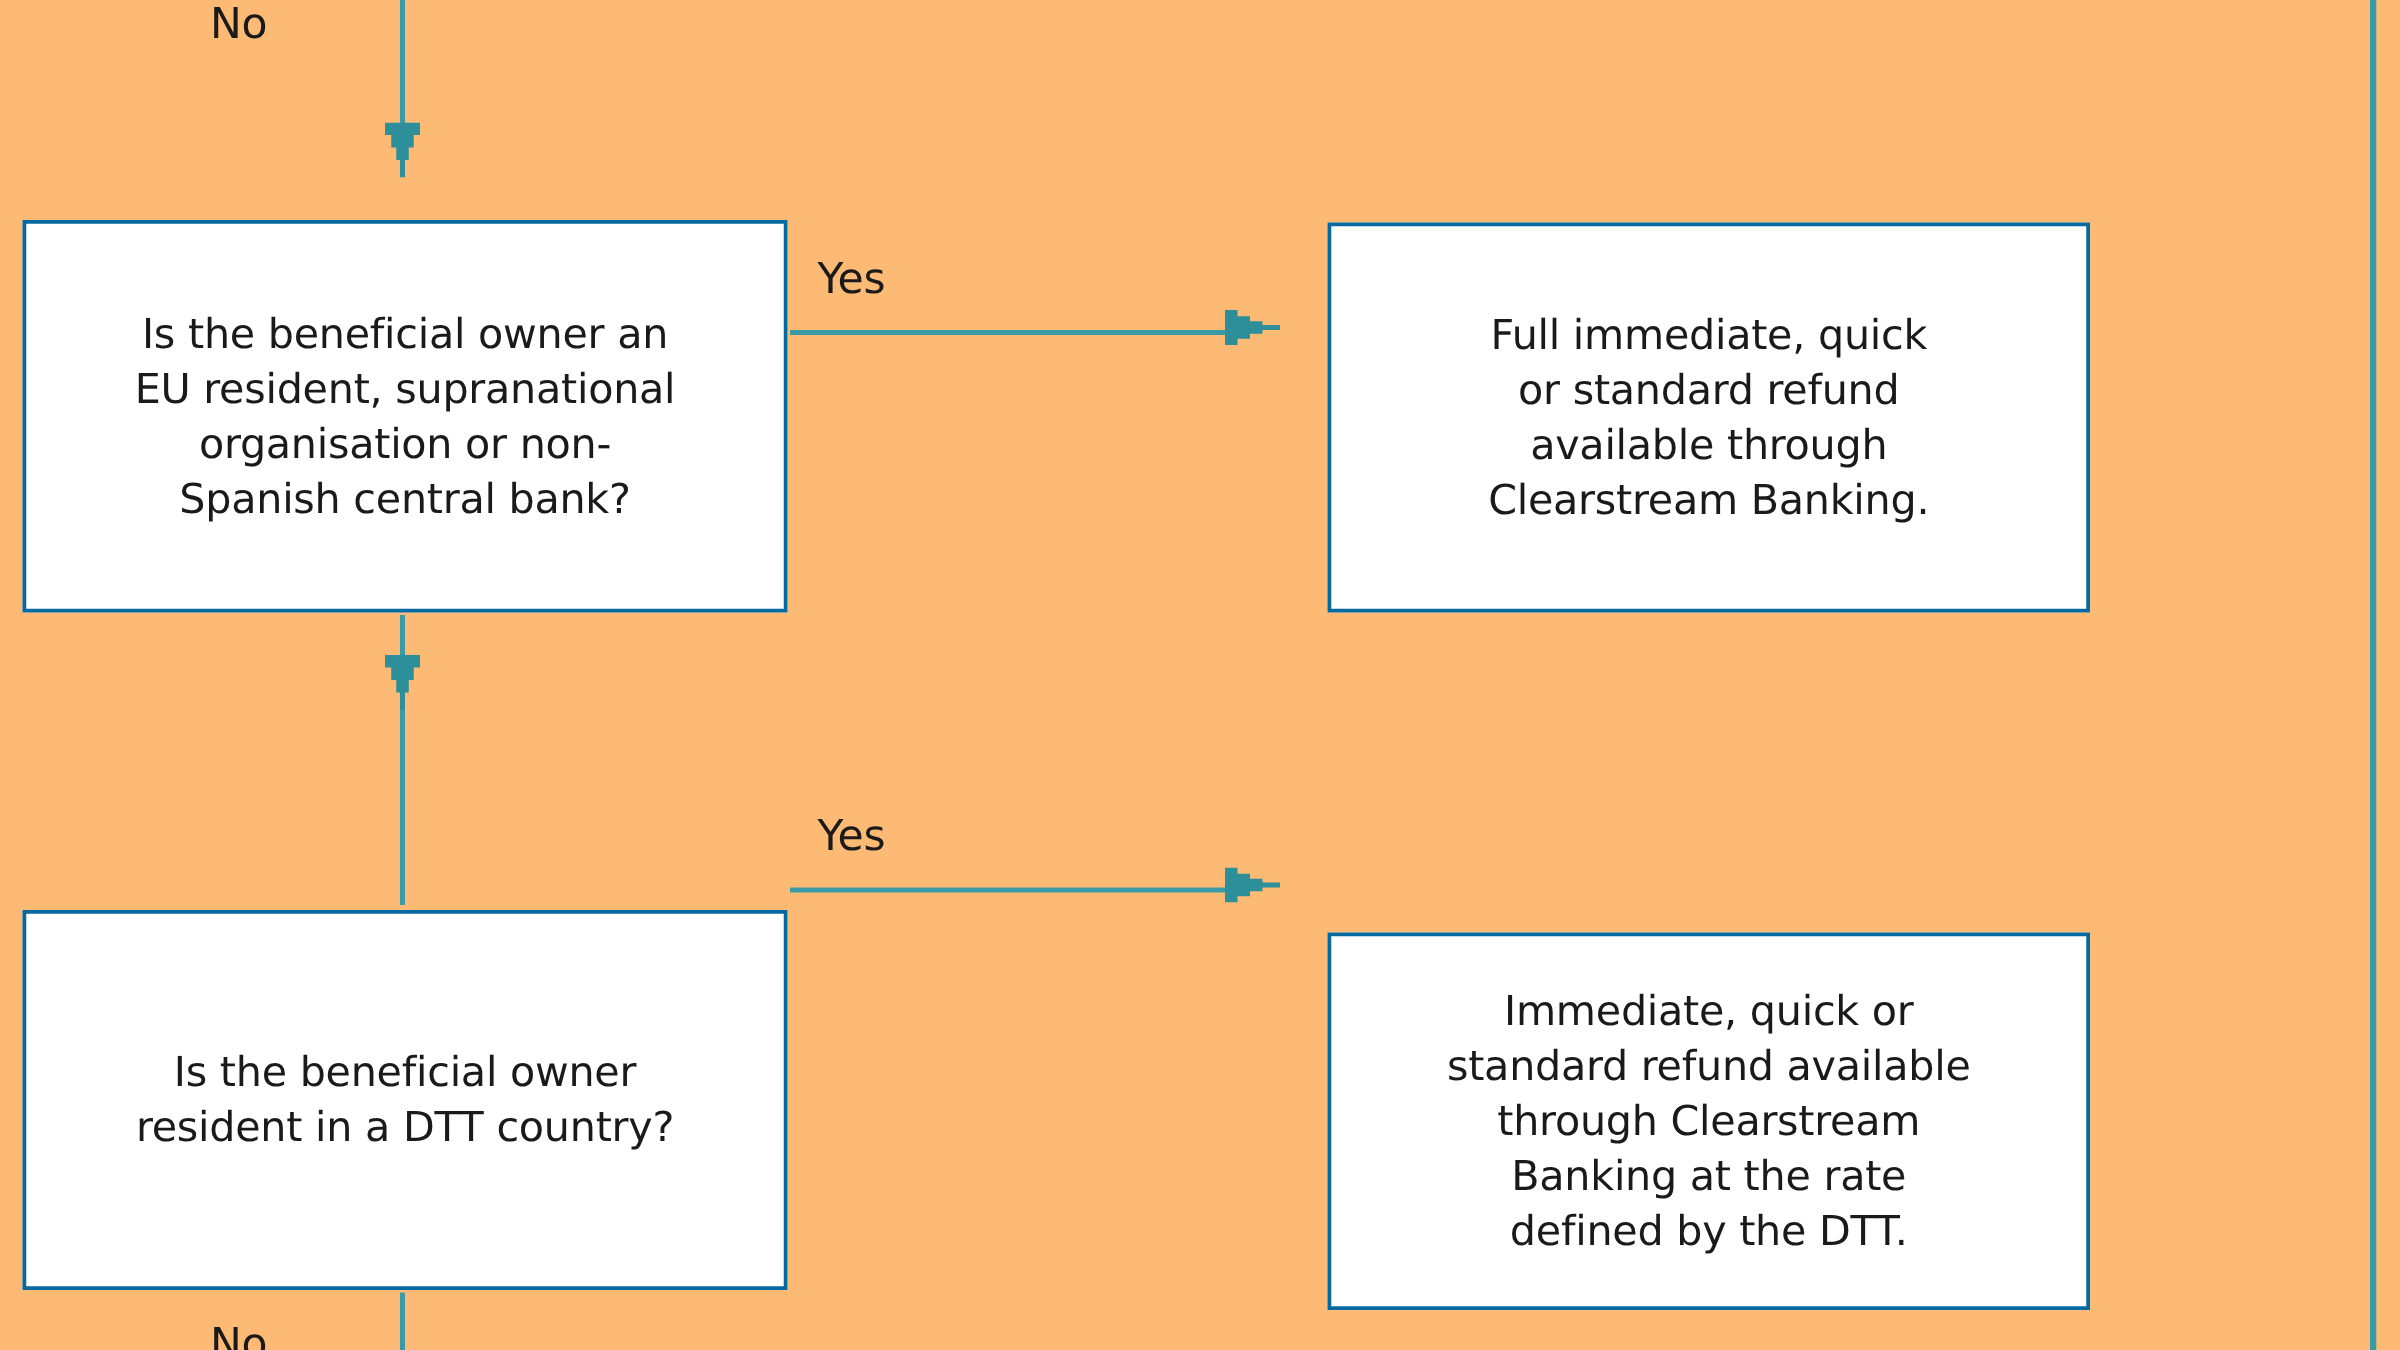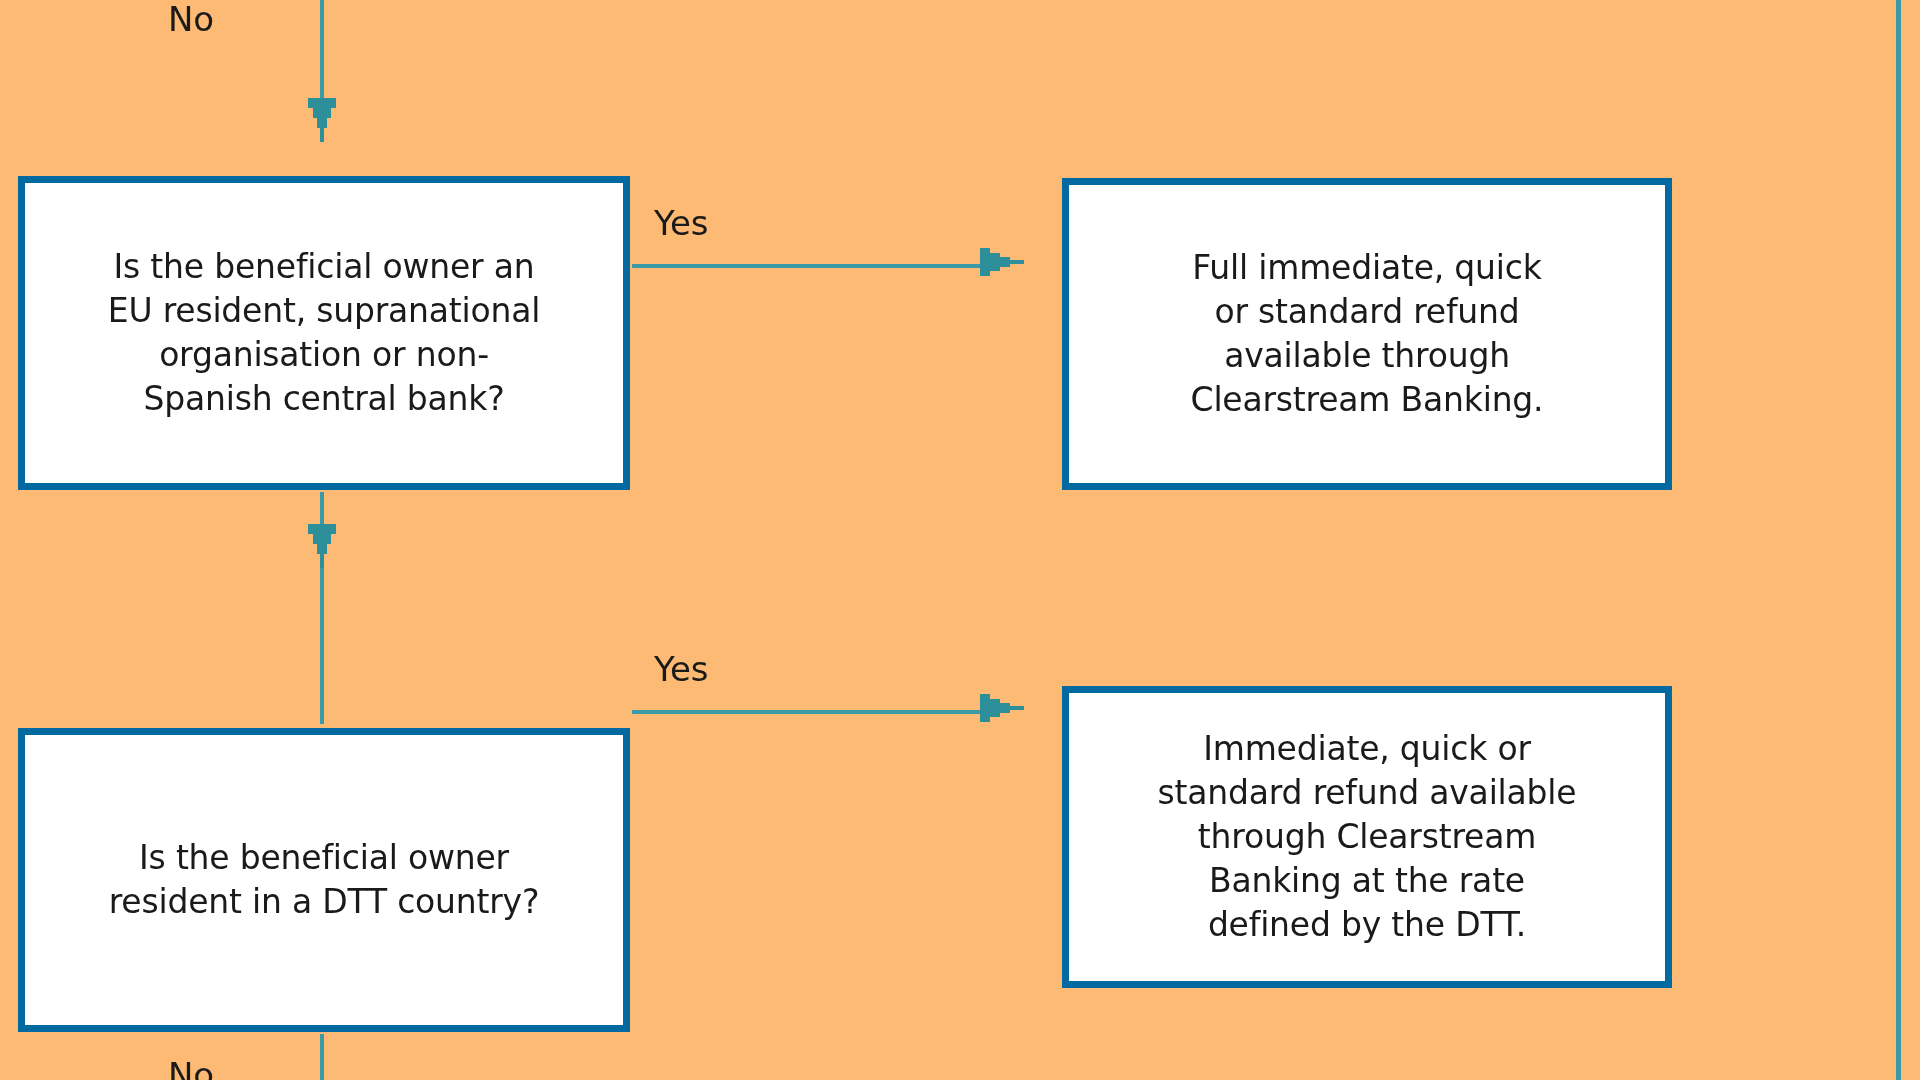--- a/index.html
+++ b/index.html
@@ -15,42 +15,42 @@
     width: 1920px;
     height: 1080px;
     background: #fdba74;
     overflow: hidden;
   }
 
   
   .node {
     position: absolute;
     box-sizing: border-box;
-    border: 7px solid #0369a1;
+    border: 3px solid #0369a1;
     background: #ffffff;
     display: flex;
     align-items: center;
     justify-content: center;
     text-align: center;
   }
   .node .node-text {
     display: block;
     width: 100%;
     padding: 0 14px;
     color: #1a1a1a;
     font-size: 33px;
     line-height: 1.33;
     letter-spacing: -0.2px;
     white-space: pre-line;
   }
 
   #node-eu-resident   { left: 18px;   top: 176px;  width: 612px; height: 314px; }
   #node-full-refund   { left: 1062px; top: 178px;  width: 610px; height: 312px; }
   #node-dtt-country   { left: 18px;   top: 728px;  width: 612px; height: 304px; }
-  #node-dtt-refund    { left: 1062px; top: 686px;  width: 610px; height: 302px; }
+  #node-dtt-refund    { left: 1062px; top: 746px;  width: 610px; height: 302px; }
 
   
   .vline {
     position: absolute;
     width: 4px;
     background: #3a9ba7;
   }
   .hline {
     position: absolute;
     height: 4px;

